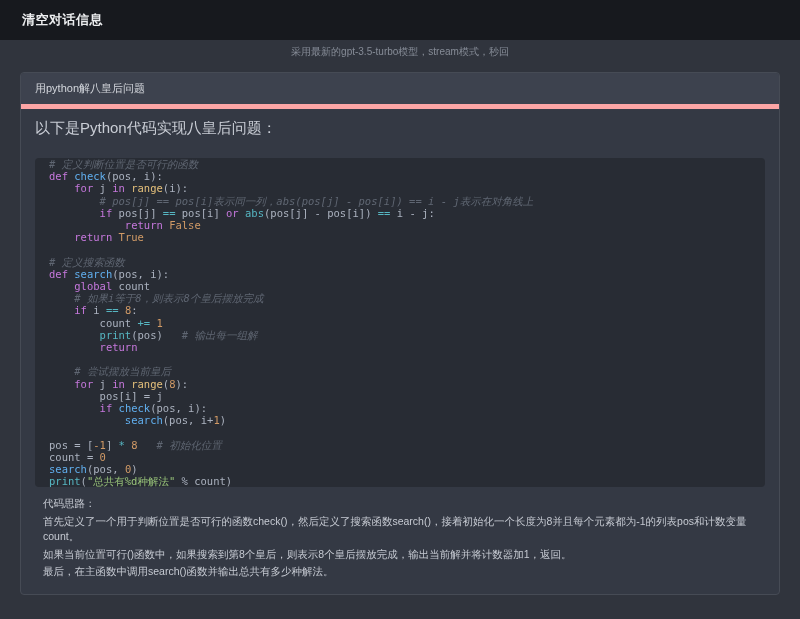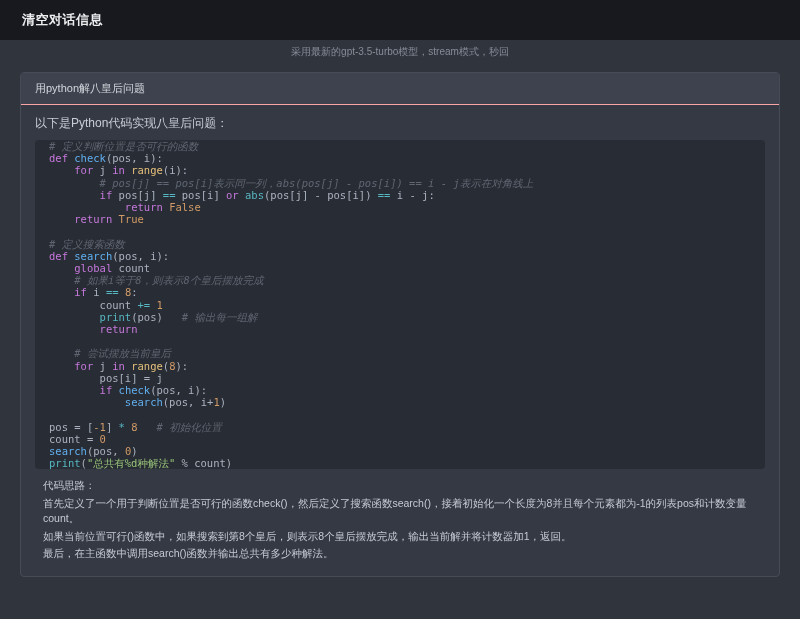--- a/index.html
+++ b/index.html
@@ -58,27 +58,27 @@
   .switch .knob {
     position: absolute; top: 2px; right: 2px;
     width: 12px; height: 12px;
     border-radius: 50%;
     background: #ffffff;
   }
   
   .chat { margin-top: 7px; overflow: hidden; }
   .user-row {
     background: #3d424e;
-    border-bottom: 1px solid #fca5a5;
+    border-bottom: 5px solid #fca5a5;
     padding: 8px 14px;
     font-size: 11px;
     color: #d4d7dd;
   }
   .assistant { padding: 9px 14px 12px; }
-  .assistant .intro { font-size: 12px; margin: 1px 0 8px; color: #c9cdd5; }
+  .assistant .intro { font-size: 15px; margin: 1px 0 20px; color: #c9cdd5; }
   pre.code {
     background: #282c34;
     border-radius: 4px;
     padding: 0 14px;
     margin: 0 0 9px;
     font-family: "DejaVu Sans Mono", monospace;
     font-size: 10.5px;
     line-height: 12.2px;
     overflow: hidden;
   }

